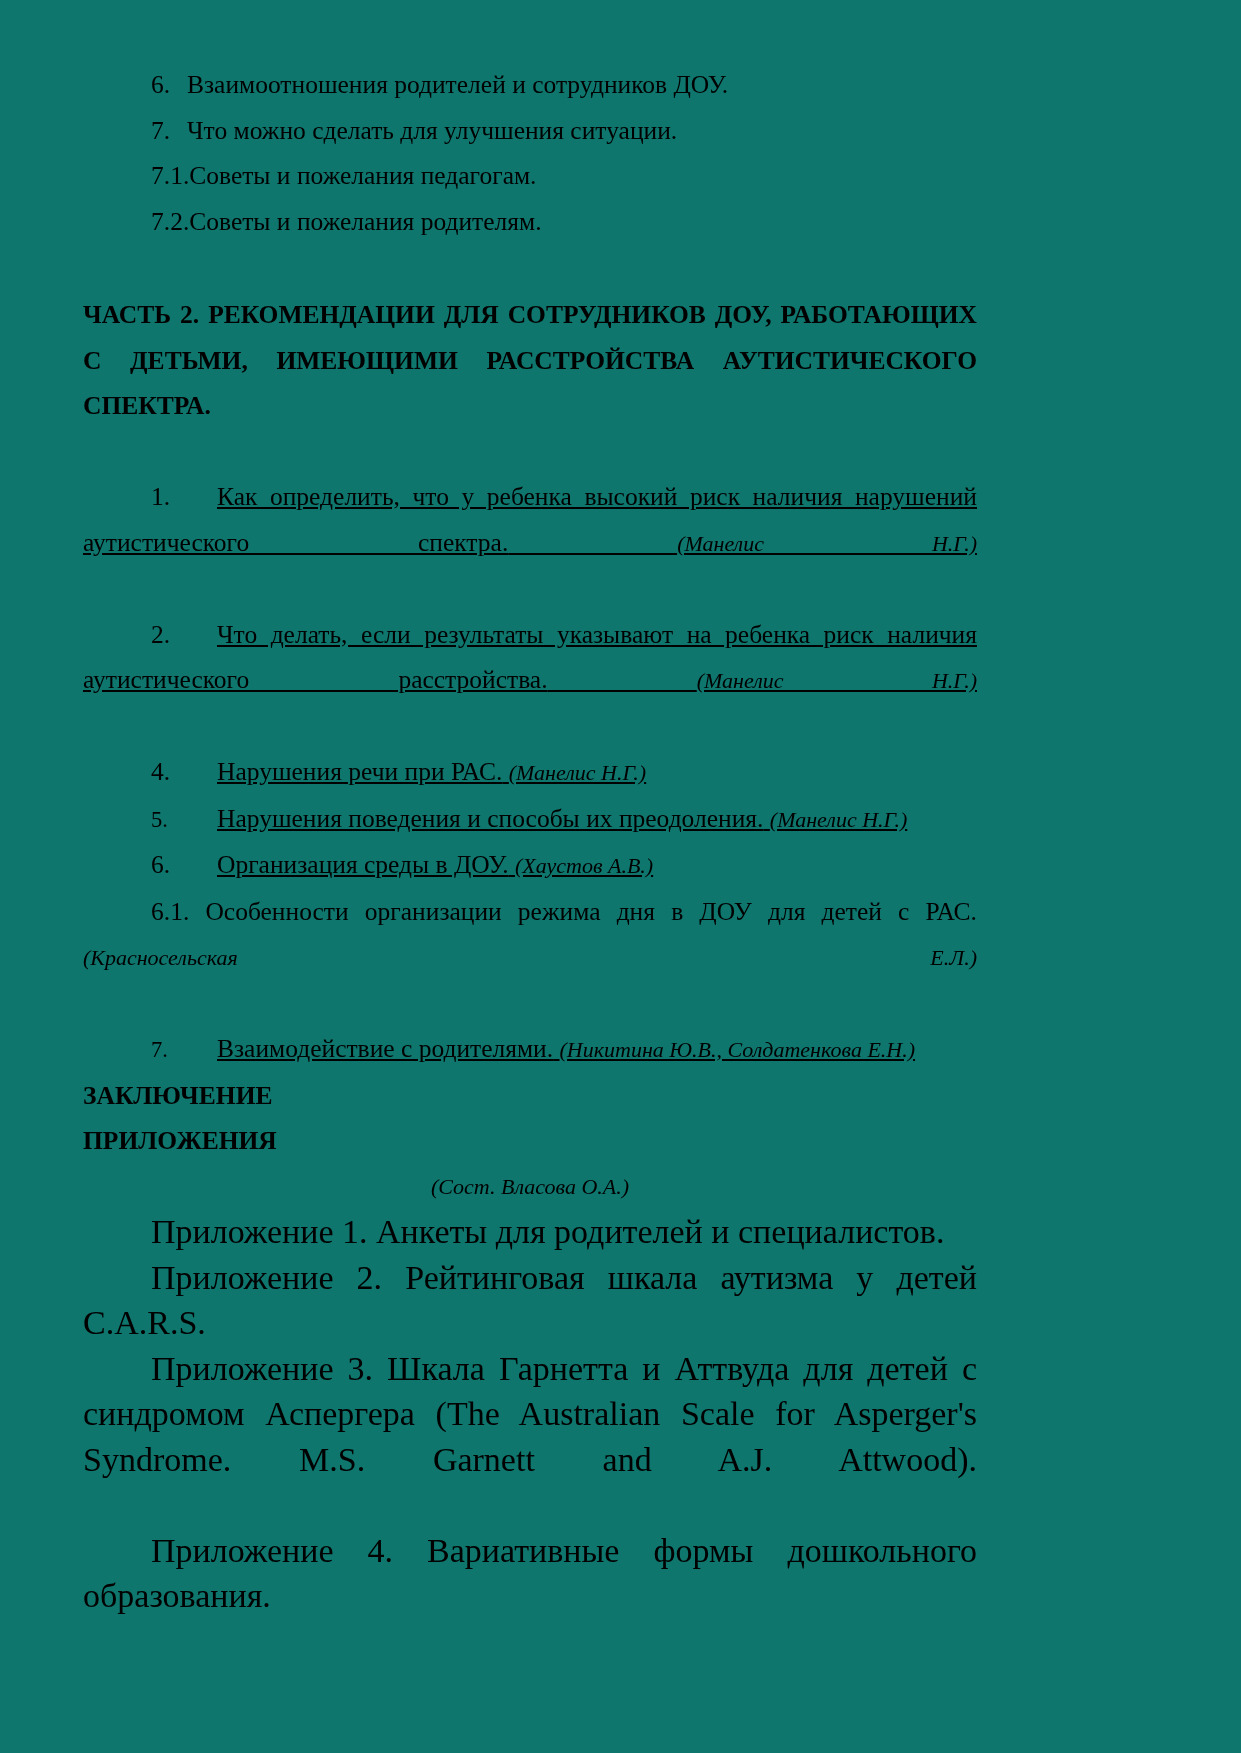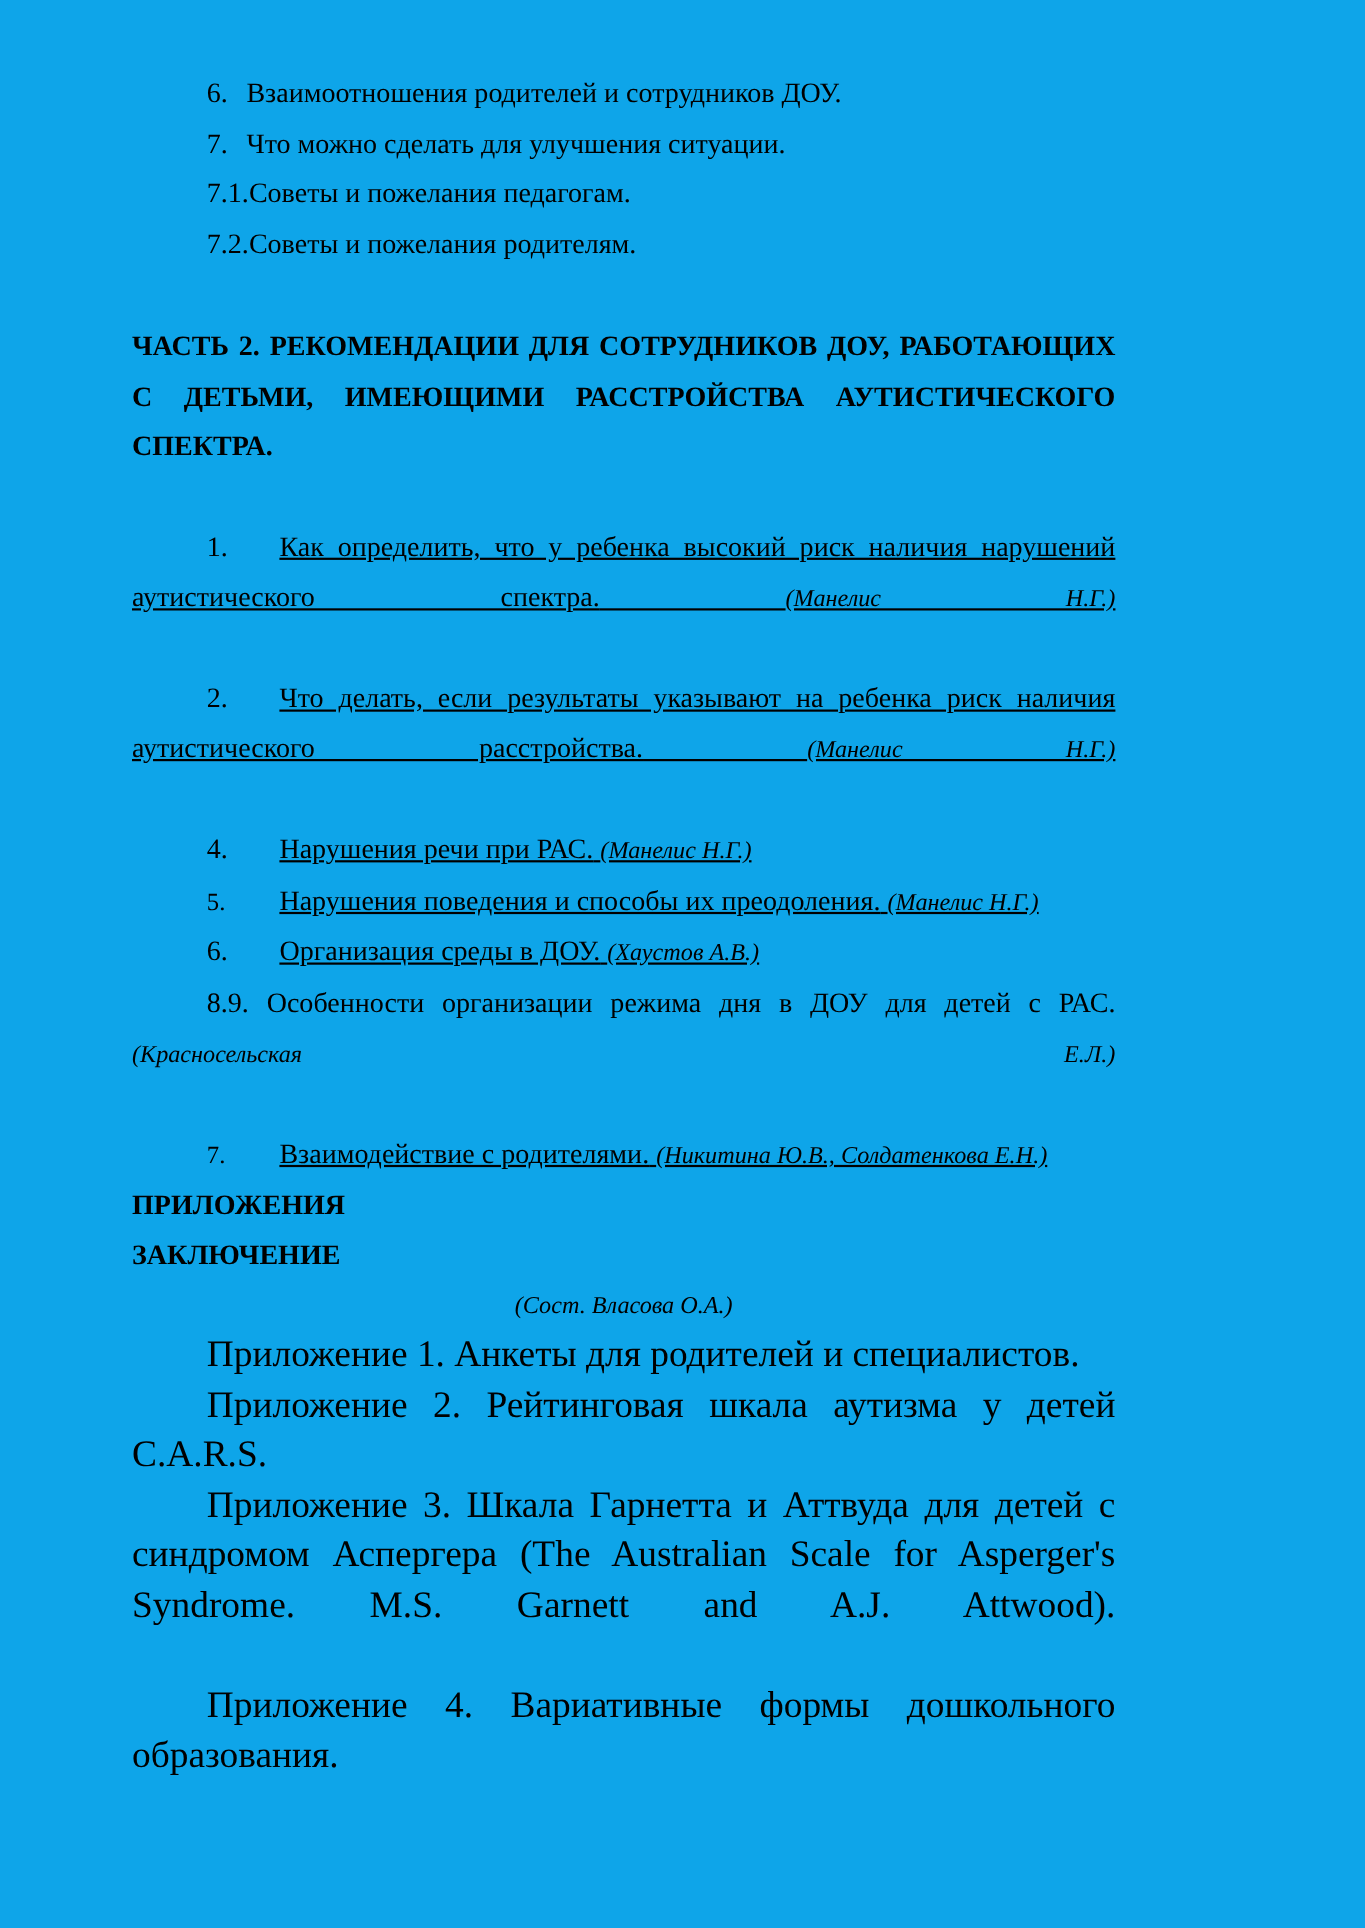--- a/index.html
+++ b/index.html
@@ -12,23 +12,23 @@
     height: 1753px;
     font-family: "Liberation Serif", "DejaVu Serif", serif;
     color: #000000;
     -webkit-font-smoothing: antialiased;
   }
 
   .page {
     position: relative;
     width: 1241px;
     height: 1753px;
-    background: #0ea5e9;
+    background: #0f766e;
     box-sizing: border-box;
-    padding: 62px 175px 0 120px;
+    padding: 62px 175px 0 83px;
   }
 
   .doc-body {
     width: 894px;
   }
 
   
   .p {
     font-size: 25.5px;
     line-height: 45.5px;
@@ -201,35 +201,35 @@
         <span class="num small">5.</span><span>Нарушения поведения и способы их преодоления.</span>
         <span class="attr">(Манелис Н.Г.)</span>
       </p>
 
       <p class="item">
         <span class="num">6.</span><span>Организация среды в ДОУ.</span>
         <span class="attr">(Хаустов А.В.)</span>
       </p>
 
       <p class="sub-item">
-        <span class="num">8.9.</span>
+        <span class="num">6.1.</span>
         <span>Особенности организации режима дня в ДОУ для детей с РАС.</span>
         <span class="attr">(Красносельская Е.Л.)</span>
       </p>
 
       <p class="item">
         <span class="num small">7.</span><span>Взаимодействие с родителями.</span>
         <span class="attr">(Никитина Ю.В., Солдатенкова Е.Н.)</span>
       </p>
 
     </div>
 
+    <p class="section-heading">ЗАКЛЮЧЕНИЕ</p>
+
     <p class="section-heading">ПРИЛОЖЕНИЯ</p>
-
-    <p class="section-heading">ЗАКЛЮЧЕНИЕ</p>
 
     <p class="credit">(Сост. Власова О.А.)</p>
 
     <div>
       <p class="appendix">Приложение 1. Анкеты для родителей и специалистов.</p>
 
       <p class="appendix">Приложение 2. Рейтинговая шкала аутизма у детей C.A.R.S.</p>
 
       <p class="appendix justified"><span>Приложение 3. Шкала Гарнетта и Аттвуда для детей с синдромом Аспергера (</span><span class="eng">The Australian Scale for Asperger's Syndrome. M.S. Garnett and A.J. Attwood</span><span>).</span></p>
 

